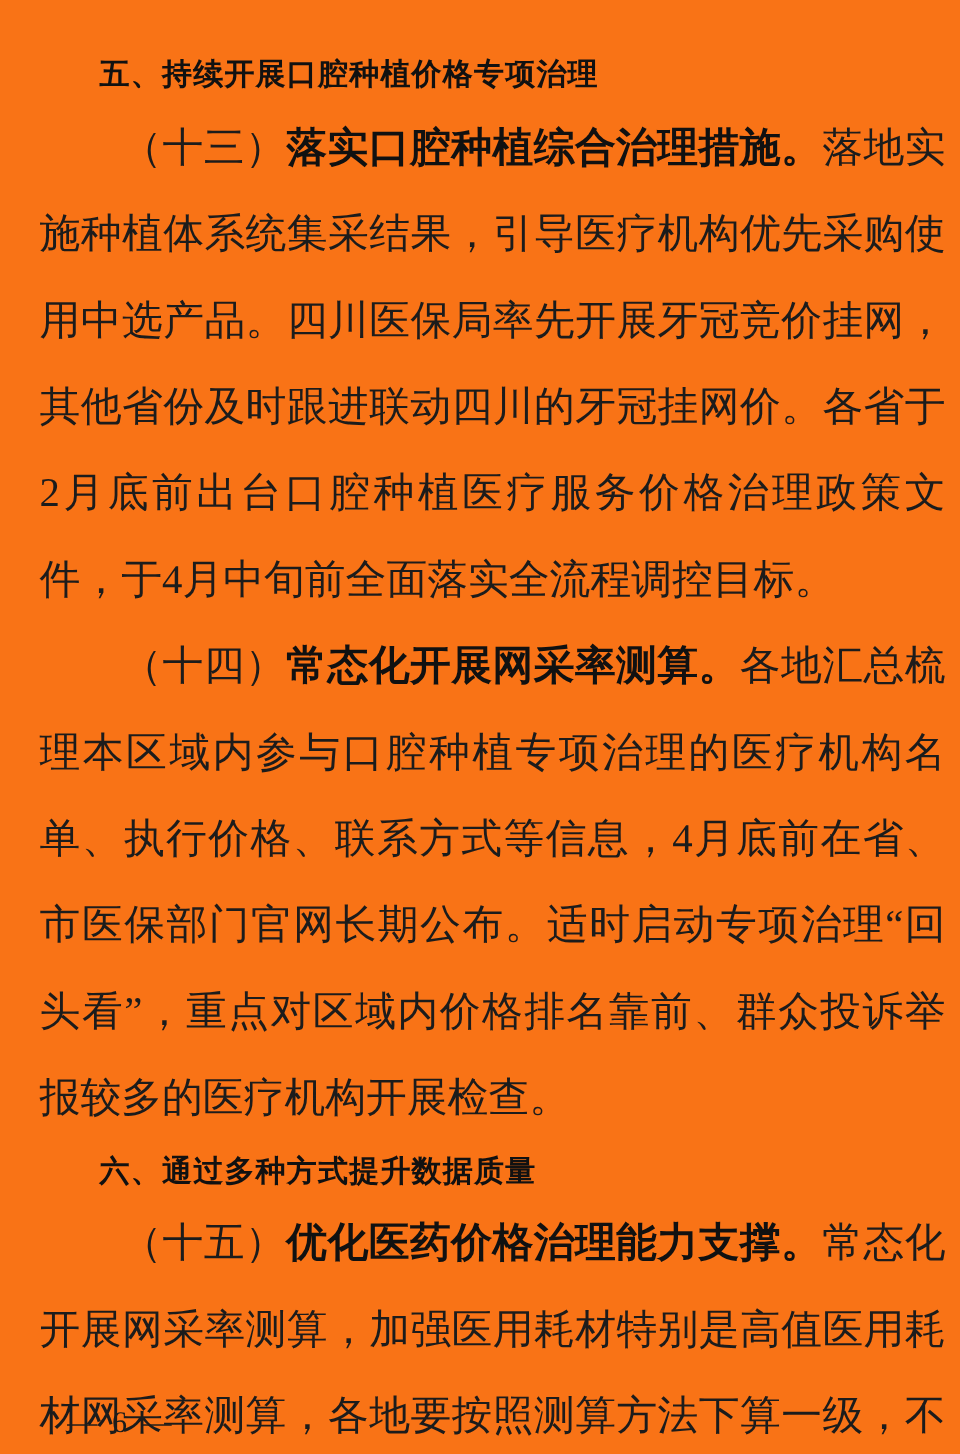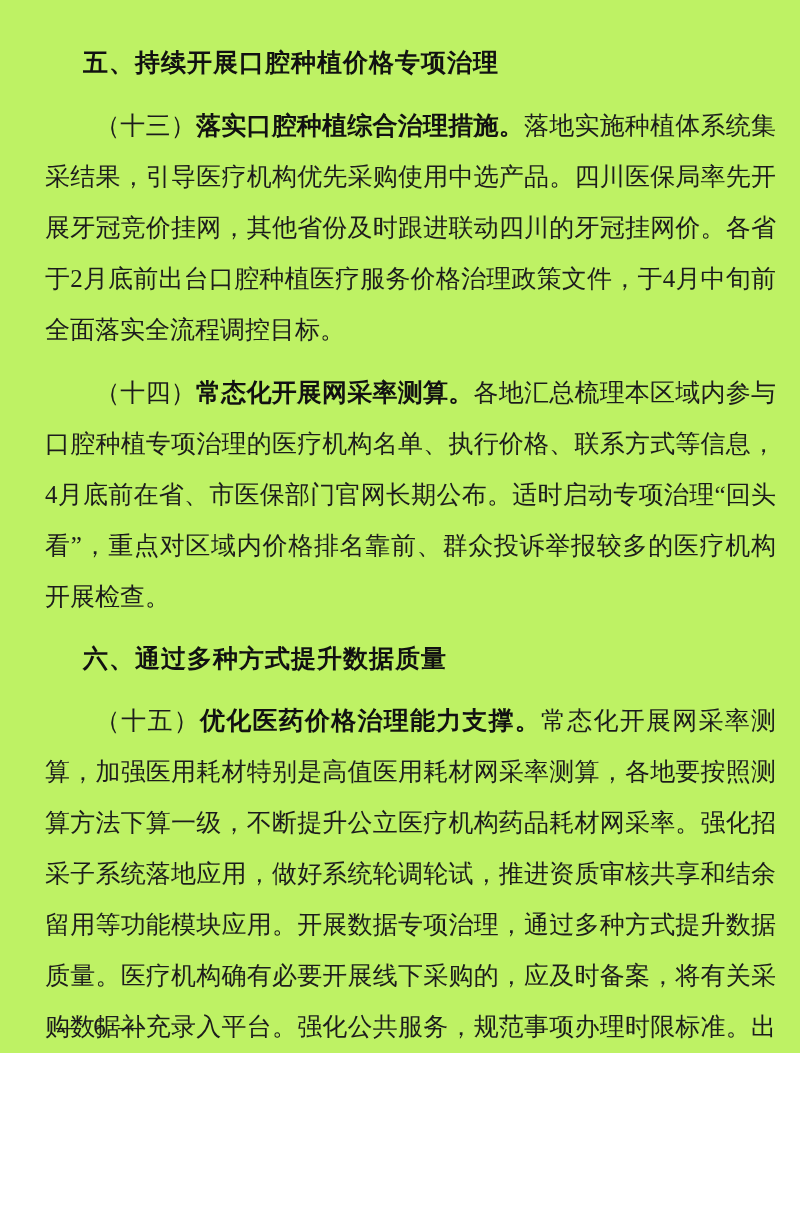--- a/index.html
+++ b/index.html
@@ -3,22 +3,22 @@
 <meta charset="utf-8">
 <style>
   html, body {
     margin: 0;
     padding: 0;
     background: #ffffff;
   }
   .page {
     position: relative;
     width: 800px;
-    height: 1053px;
-    background: #bef264;
+    height: 1212px;
+    background: #f97316;
     overflow: hidden;
     color: #1c1c1c;
     font-family: "Liberation Serif", "DejaVu Serif", serif;
   }
   .content {
     position: absolute;
     left: 33px;
     top: 38px;
     width: 755px;
   }
@@ -26,23 +26,23 @@
     margin: 0;
     font-family: "Liberation Sans", "DejaVu Sans", sans-serif;
     font-weight: 700;
     font-size: 25px;
     line-height: 49.5px;
     text-indent: 2em;
     letter-spacing: 1px;
     color: #111111;
   }
   .para {
-    margin: 12px;
-    font-size: 25px;
-    line-height: 51px;
+    margin: 0;
+    font-size: 34px;
+    line-height: 72px;
     text-indent: 2em;
     text-align: justify;
     text-justify: inter-character;
     word-break: break-all;
     overflow-wrap: break-word;
     color: #1c1c1c;
   }
   .para .lead {
     font-weight: 700;
     color: #111111;

